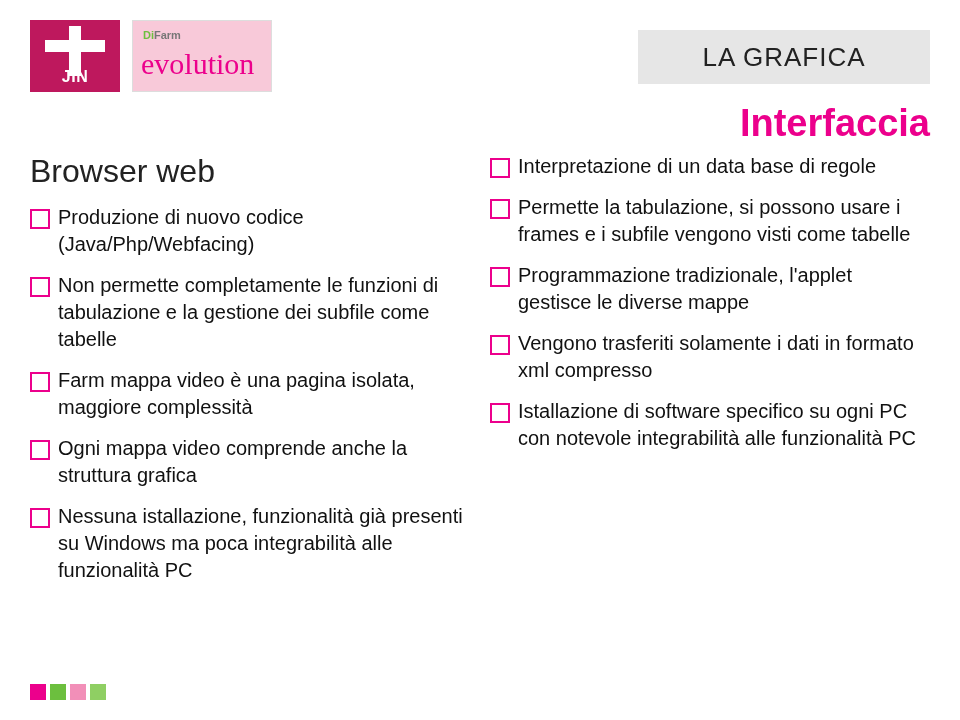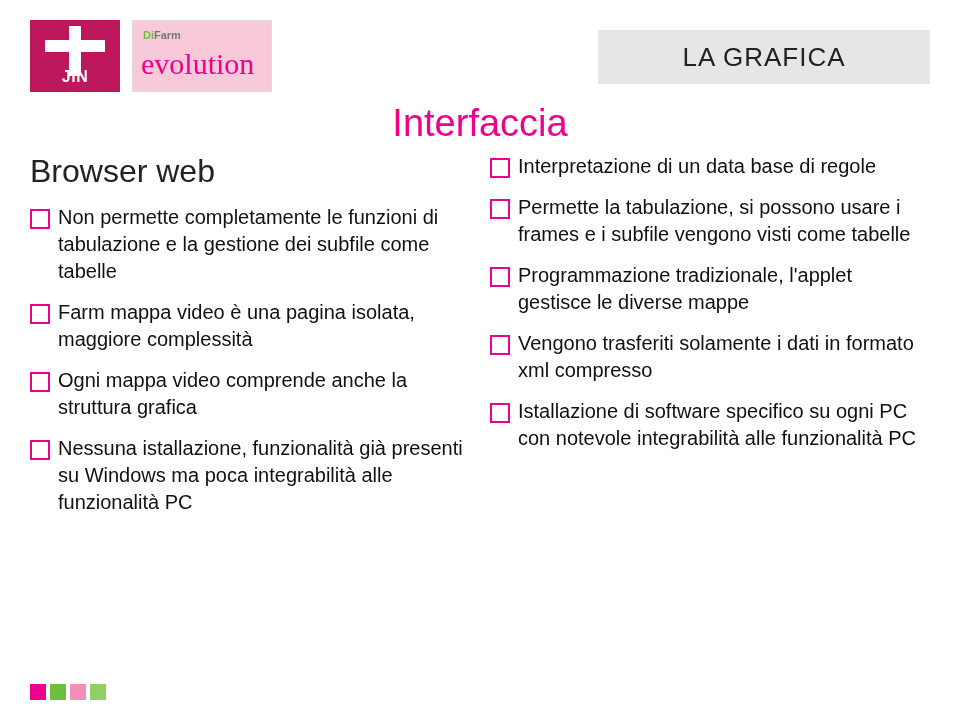--- a/index.html
+++ b/index.html
@@ -74,34 +74,34 @@
     left: 8px;
     bottom: 10px;
     font-family: Liberation Serif, serif;
     font-size: 30px;
     color: #ec008c;
   }
   .tag-box {
     position: absolute;
     top: 30px;
     right: 30px;
-    width: 332px;
+    width: 292px;
     height: 54px;
     background: #e6e6e6;
     display: flex;
     align-items: center;
     justify-content: center;
     font-size: 26px;
     letter-spacing: 1px;
     color: #222;
   }
   .main-title {
-    text-align: center;
+    text-align: right;
     font-size: 38px;
-    font-weight: normal;
+    font-weight: bold;
     color: #ec008c;
     margin-top: 10px;
     margin-bottom: 8px;
   }
   .columns {
     display: flex;
     gap: 20px;
   }
   .col {
     width: 50%;
@@ -164,20 +164,21 @@
     </div>
   </div>
 
   <div class="tag-box">LA GRAFICA</div>
 
   <div class="main-title">Interfaccia</div>
 
   <div class="columns">
     <div class="col">
       <div class="col-title">Browser web</div>
+      <div class="bullet">Produzione di nuovo codice (Java/Php/Webfacing)</div>
       <div class="bullet">Non permette completamente le funzioni di tabulazione e la gestione dei subfile come tabelle</div>
       <div class="bullet">Farm mappa video è una pagina isolata, maggiore complessità</div>
       <div class="bullet">Ogni mappa video comprende anche la struttura grafica</div>
       <div class="bullet">Nessuna istallazione, funzionalità già presenti su Windows ma poca integrabilità alle funzionalità PC</div>
     </div>
     <div class="col">
       <div class="bullet">Interpretazione di un data base di regole</div>
       <div class="bullet">Permette la tabulazione, si possono usare i frames e i subfile vengono visti come tabelle</div>
       <div class="bullet">Programmazione tradizionale, l'applet gestisce le diverse mappe</div>
       <div class="bullet">Vengono trasferiti solamente i dati in formato xml compresso</div>

